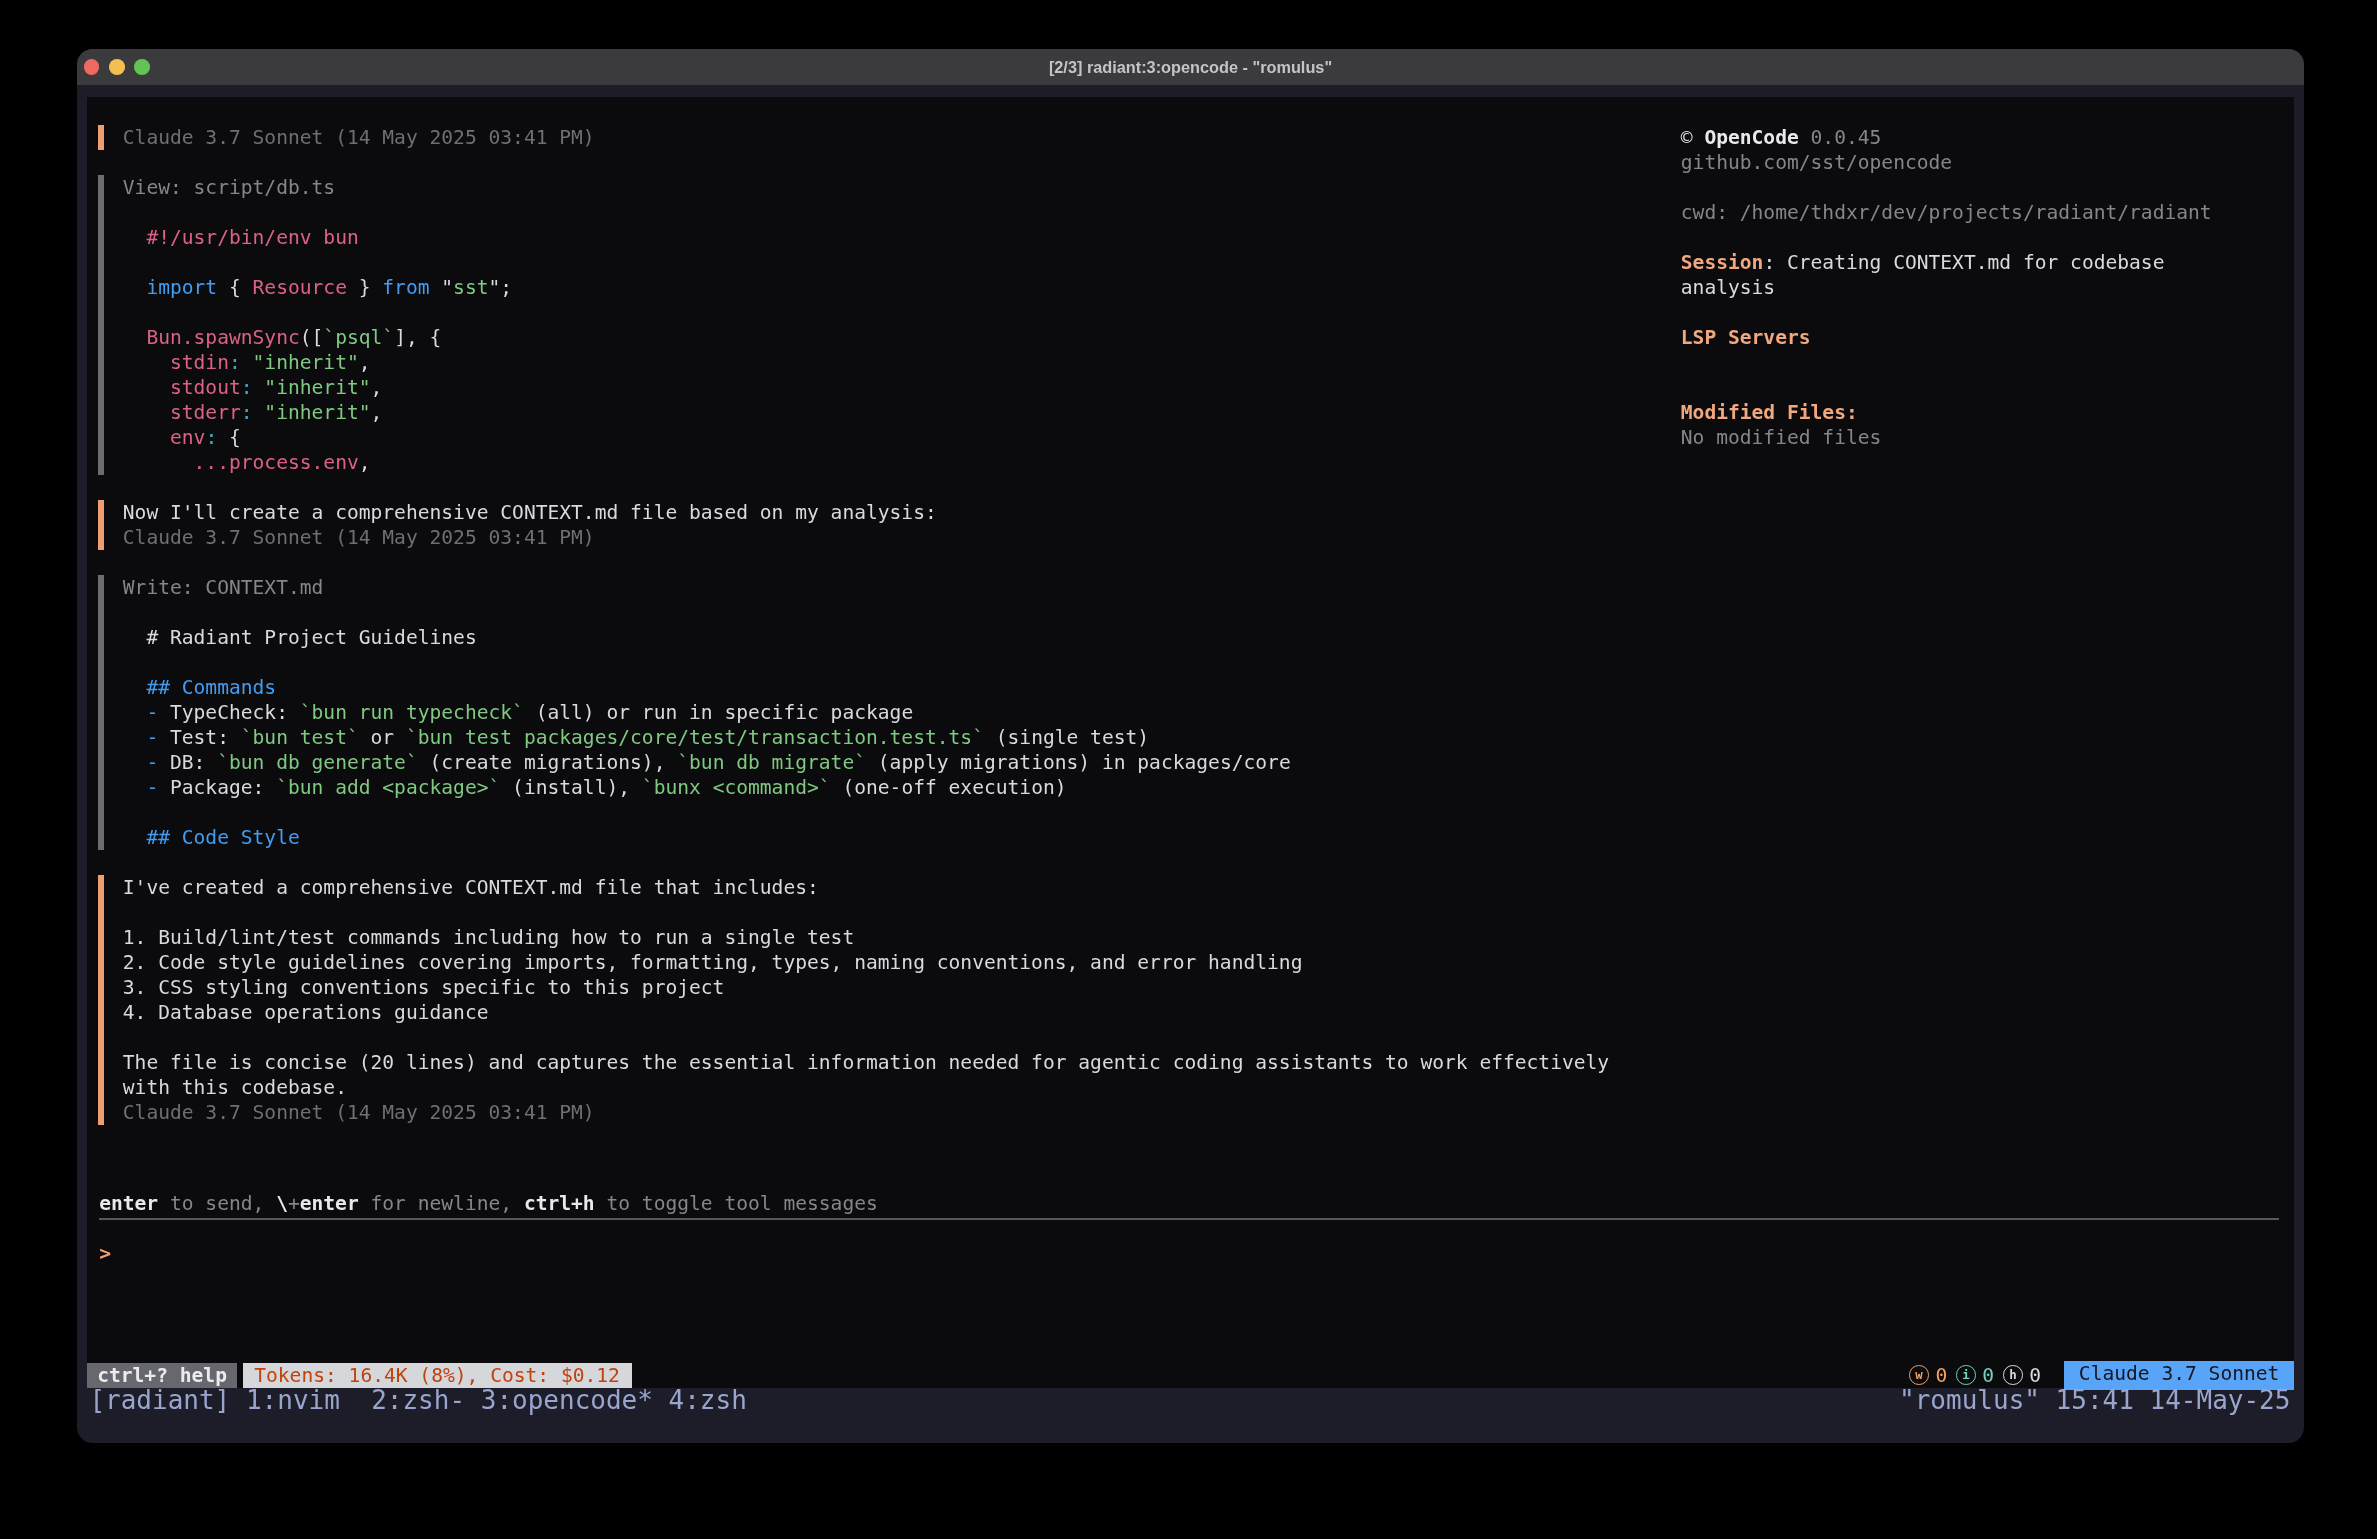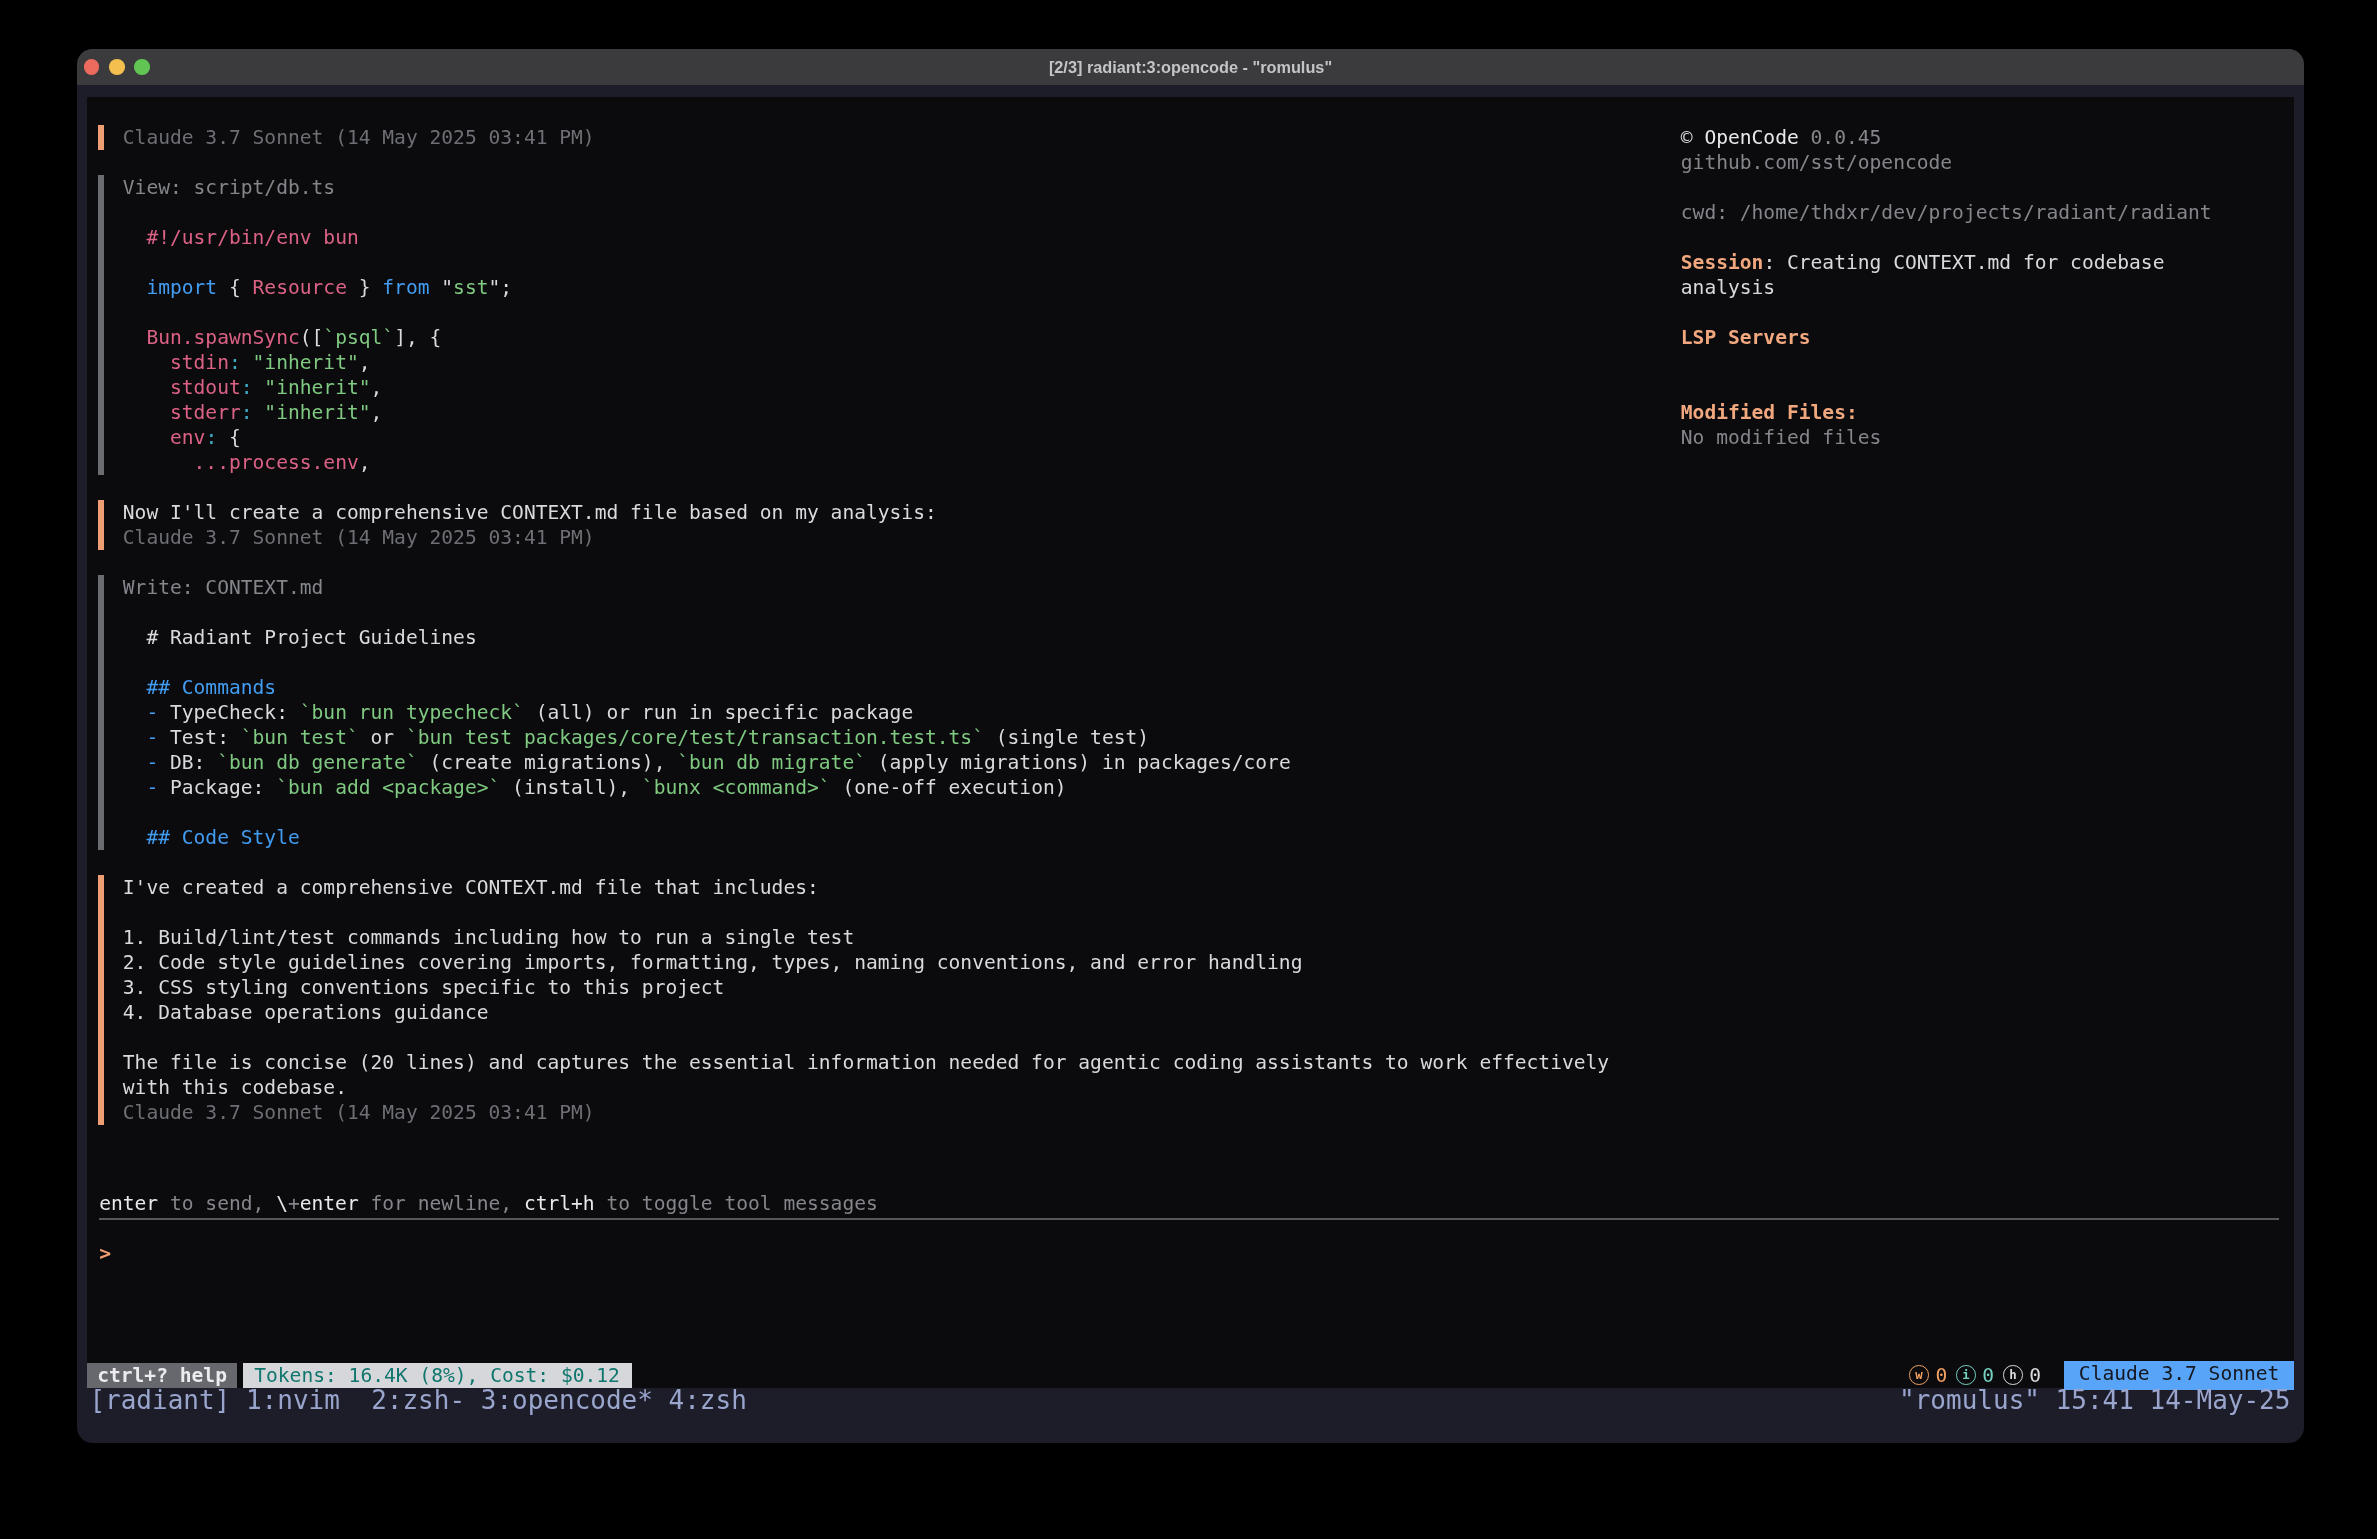--- a/index.html
+++ b/index.html
@@ -26,36 +26,36 @@
 
   .tline{position:relative;height:25px;line-height:25px;white-space:pre;}
   .chat .tline{padding-left:25px;}
   .bar{position:absolute;left:0;top:0;width:6.5px;height:100%;}
   .bar-orange{background:#ef9e74}
   .bar-gray{background:#6b6c70}
 
   .c-fg{color:var(--c-fg)} .c-dim{color:var(--c-dim)} .c-faint{color:var(--c-faint)}
   .c-pink{color:var(--c-pink)} .c-blue{color:var(--c-blue)} .c-green{color:var(--c-green)}
   .c-teal{color:var(--c-teal)}
-  .c-boldfg{color:var(--c-boldfg);font-weight:normal}
+  .c-boldfg{color:var(--c-boldfg);font-weight:bold}
   .c-boldorange{color:var(--c-boldorange);font-weight:bold}
 
   .chat{position:absolute;left:11px;top:28px;}
   .sidebar{position:absolute;left:1594px;top:28px;}
   .hint{position:absolute;left:12.4px;top:1094px;}
   .separator{position:absolute;left:12.4px;right:14.4px;top:1121px;height:2.6px;background:#56575d;}
   .promptline{position:absolute;left:12.4px;top:1144px;height:25px;line-height:25px;
     font-weight:bold;color:var(--c-orange);}
 
   .statusrow{position:absolute;left:0;right:0;bottom:0;height:25px;display:flex;
     justify-content:space-between;align-items:stretch;line-height:25px;}
   .status-left{display:flex;}
   .chip{display:inline-block;height:25px;}
   .chip.help{background:#66686d;color:#ececee;font-weight:bold;padding:0 10.4px;margin-right:5.2px;}
-  .chip.tokens{background:#d6d7da;color:#0f766e;padding:0 11.7px;}
+  .chip.tokens{background:#d6d7da;color:#c2410c;padding:0 11.7px;}
   .status-right{display:flex;align-items:center;}
   .counters{display:flex;align-items:center;gap:9px;margin-right:23.5px;}
   .counter{display:flex;align-items:center;gap:6.5px;}
   .circ{width:19.6px;height:19.6px;border:1.3px solid currentColor;border-radius:50%;
     display:inline-flex;align-items:center;justify-content:center;
     font-size:12.4px;font-weight:bold;line-height:1;}
   .cnt{font-size:19.6px;}
   .ic-orange{color:#f0a061}.ic-teal{color:#73d0c0}.ic-white{color:#d8d9db}
   .badge{background:#58a4f8;color:#15161e;padding:0 14.4px;height:29px;}
 

